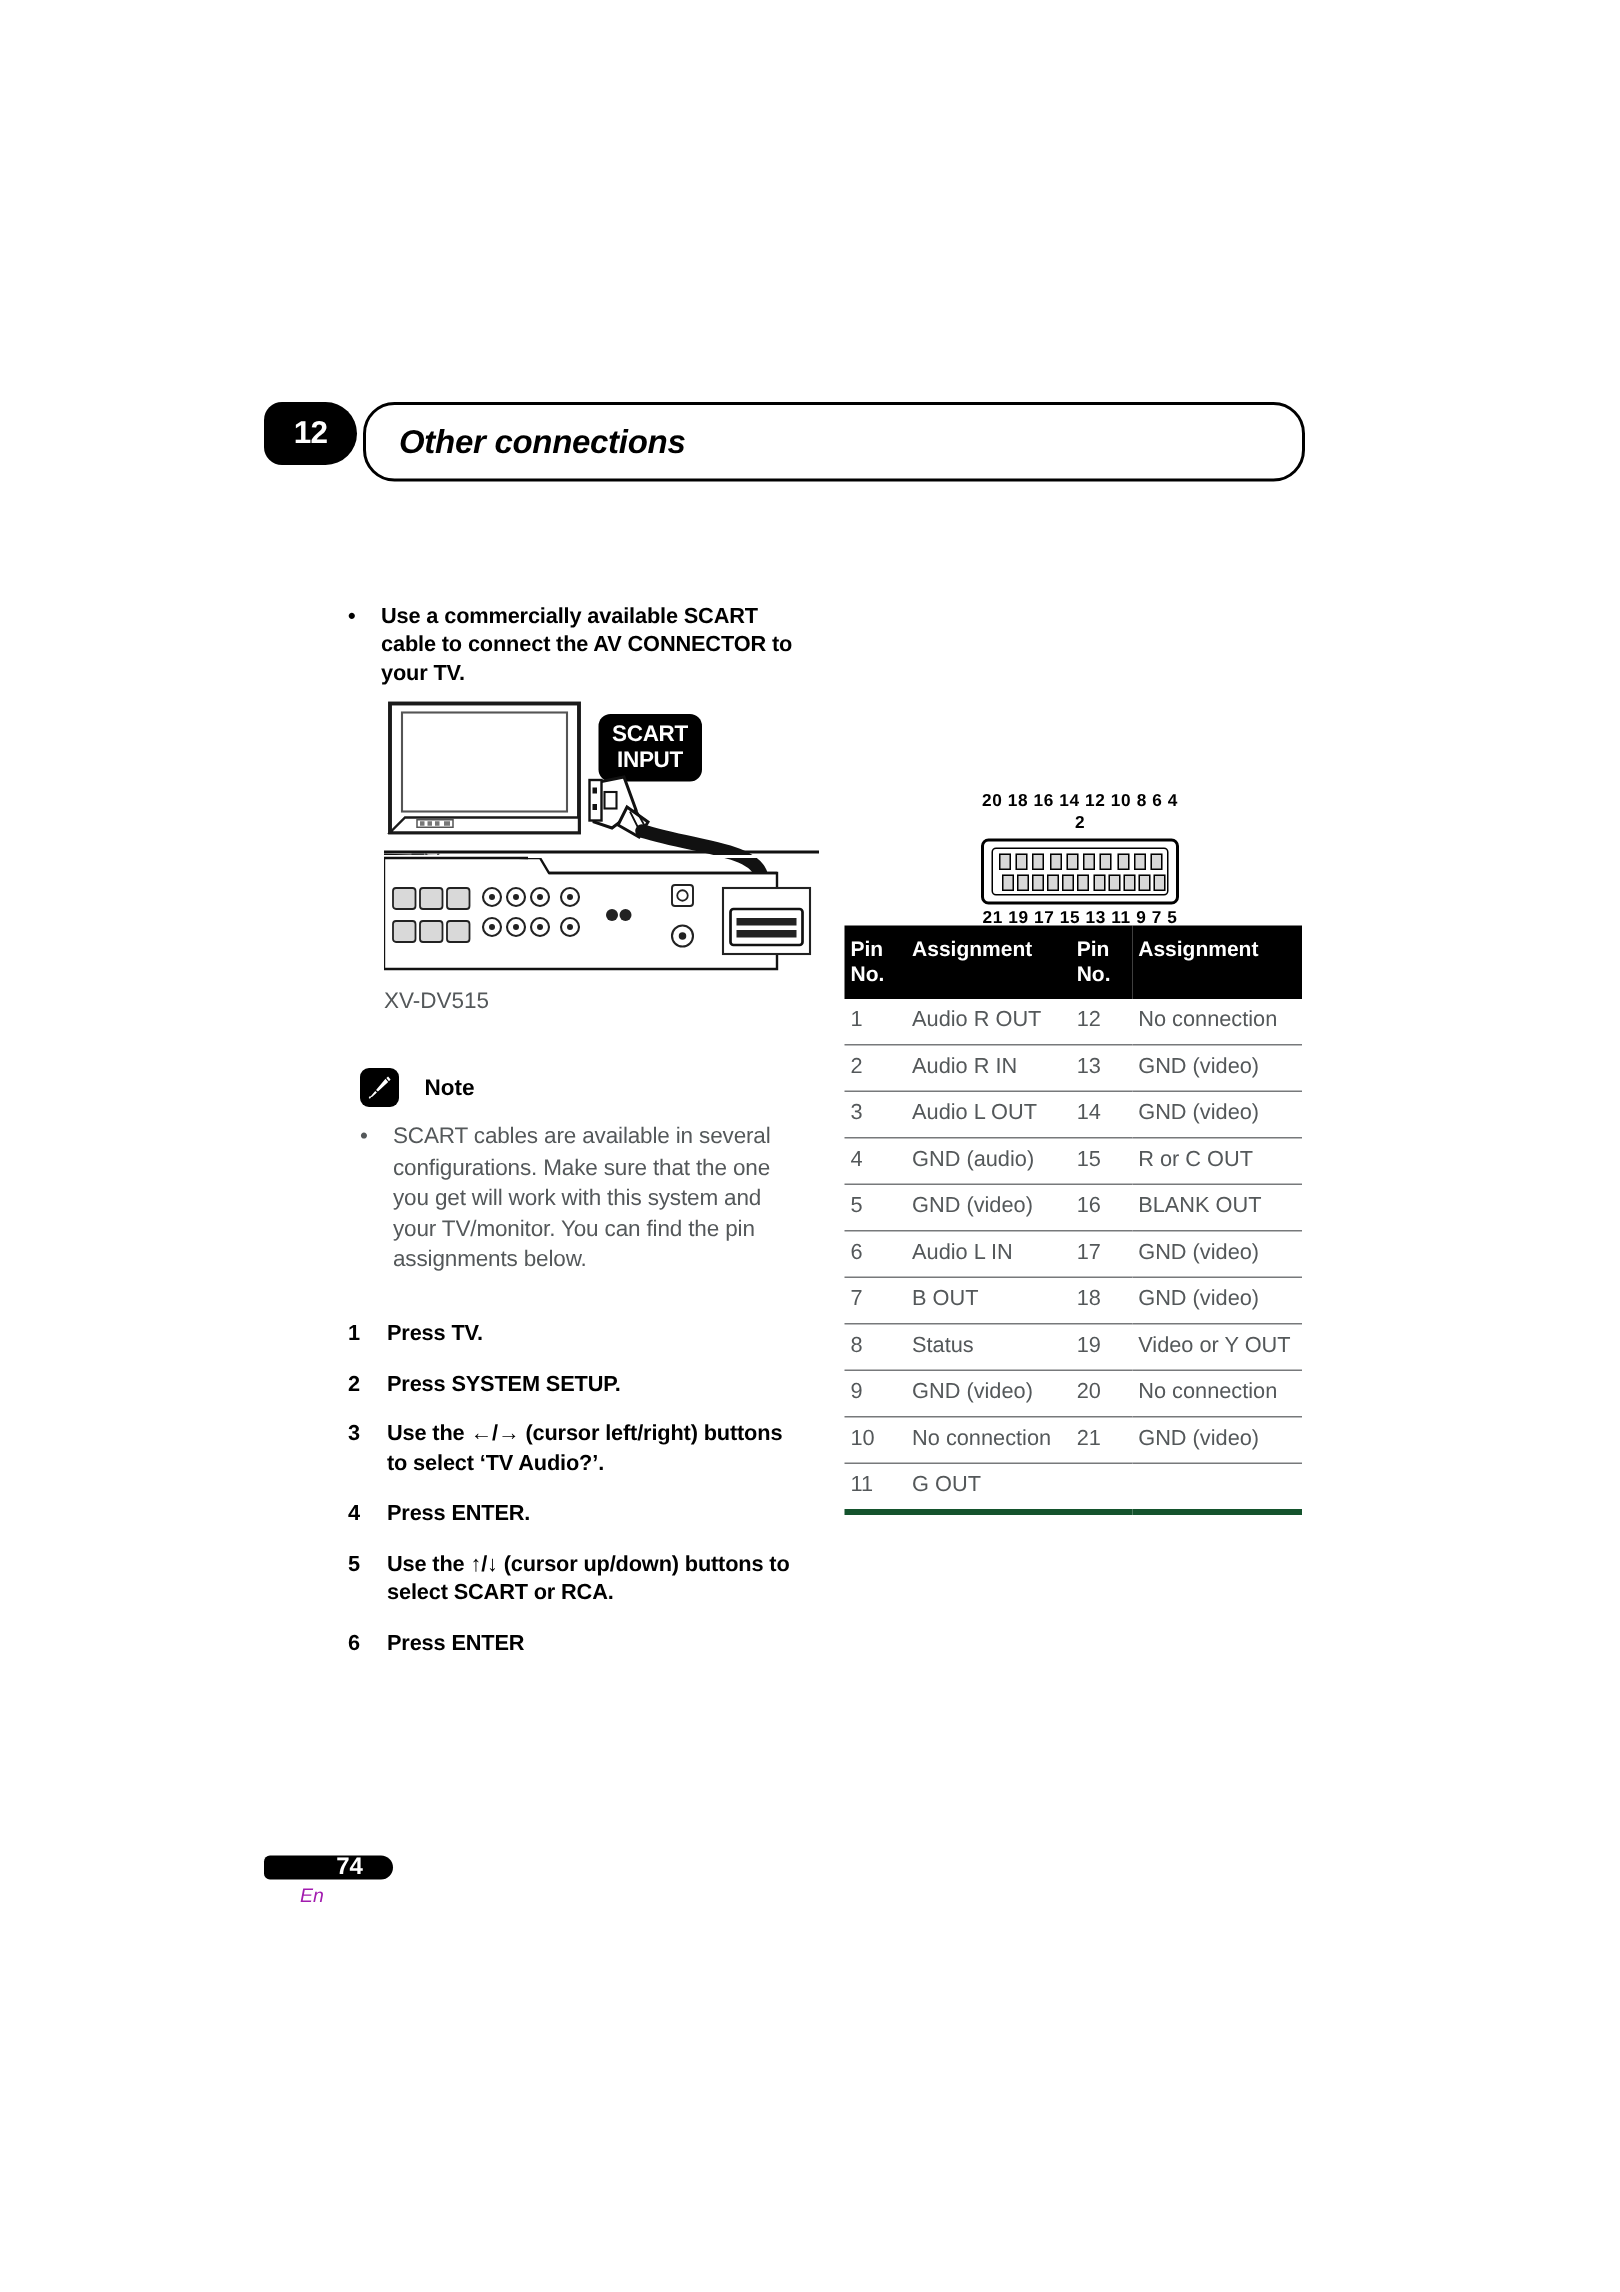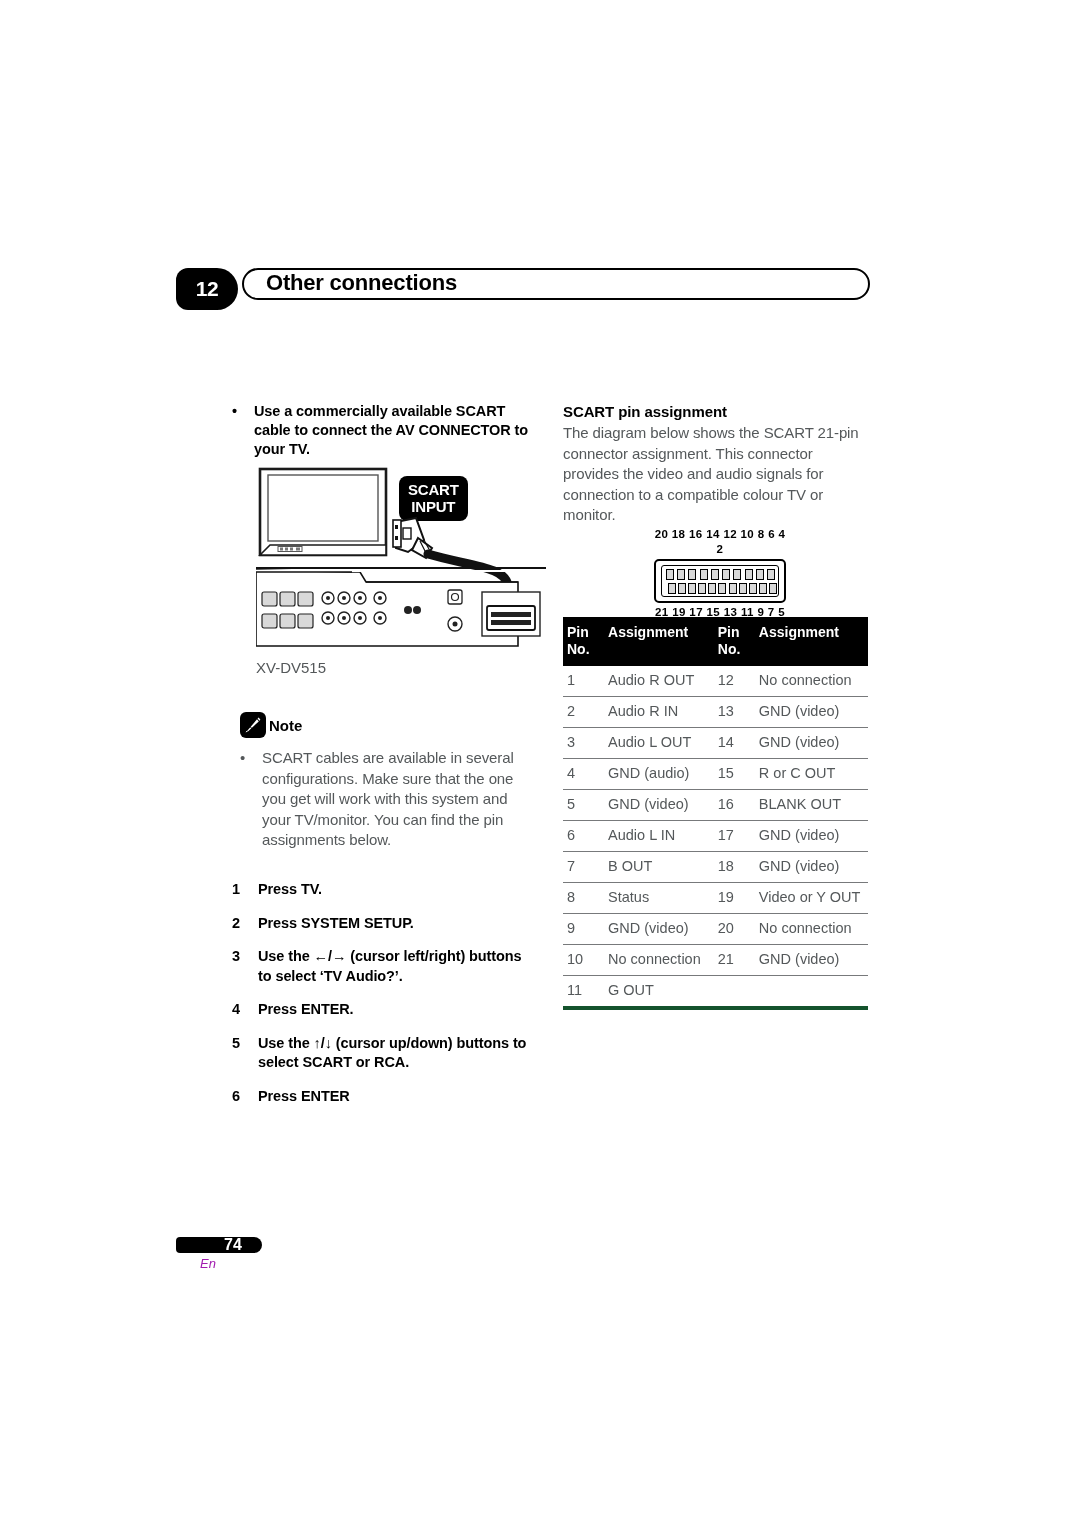--- a/index.html
+++ b/index.html
@@ -42,26 +42,28 @@
     font-size: 21px;
     display: flex;
     align-items: center;
     justify-content: center;
     letter-spacing: -0.5px;
   }
   .hdr-pill {
     position: absolute;
     left: 66px; top: 0;
     width: 628px;
-    height: 32px;
+    height: 53px;
     border: 2px solid #000;
     border-radius: 21px;
     box-sizing: border-box;
     display: flex;
+    align-items: center;
     padding-left: 22px;
+    font-style: italic;
   }
   .hdr-title {
     font-weight: bold;
     font-size: 22px;
     color: #000;
     letter-spacing: -0.2px;
   }
 
   
   .col-left {
@@ -156,21 +158,21 @@
   
   .note-wrap {
     position: absolute;
     left: 240px;
     top: 712px;
     width: 300px;
   }
   .note-head {
     display: flex;
     align-items: center;
-    gap: 3px;
+    gap: 17px;
     margin-bottom: 10px;
   }
   .note-icon {
     width: 26px;
     height: 26px;
     background: #000;
     border-radius: 6px;
     position: relative;
     flex: 0 0 26px;
   }
@@ -468,24 +470,20 @@
     <div class="step">
       <span class="step-num">5</span>
       <span class="step-txt">Use the ↑/↓ (cursor up/down) buttons to select SCART or RCA.</span>
     </div>
     <div class="step">
       <span class="step-num">6</span>
       <span class="step-txt">Press ENTER</span>
     </div>
   </div>
 
-  <div class="col-right">
-    <div class="sec-head">SCART pin assignment</div>
-    <div class="body-txt">The diagram below shows the SCART 21-pin connector assignment. This connector provides the video and audio signals for connection to a compatible colour TV or monitor.</div>
-  </div>
 
   <div class="conn-fig">
     <div class="conn-nums">20 18 16 14 12 10 8 6 4 2</div>
     <div class="conn-body">
       <div class="conn-inner">
         <div class="pin-row top">
           <span class="pin"></span>
           <span class="pin"></span>
           <span class="pin"></span>
           <span class="pin"></span>

